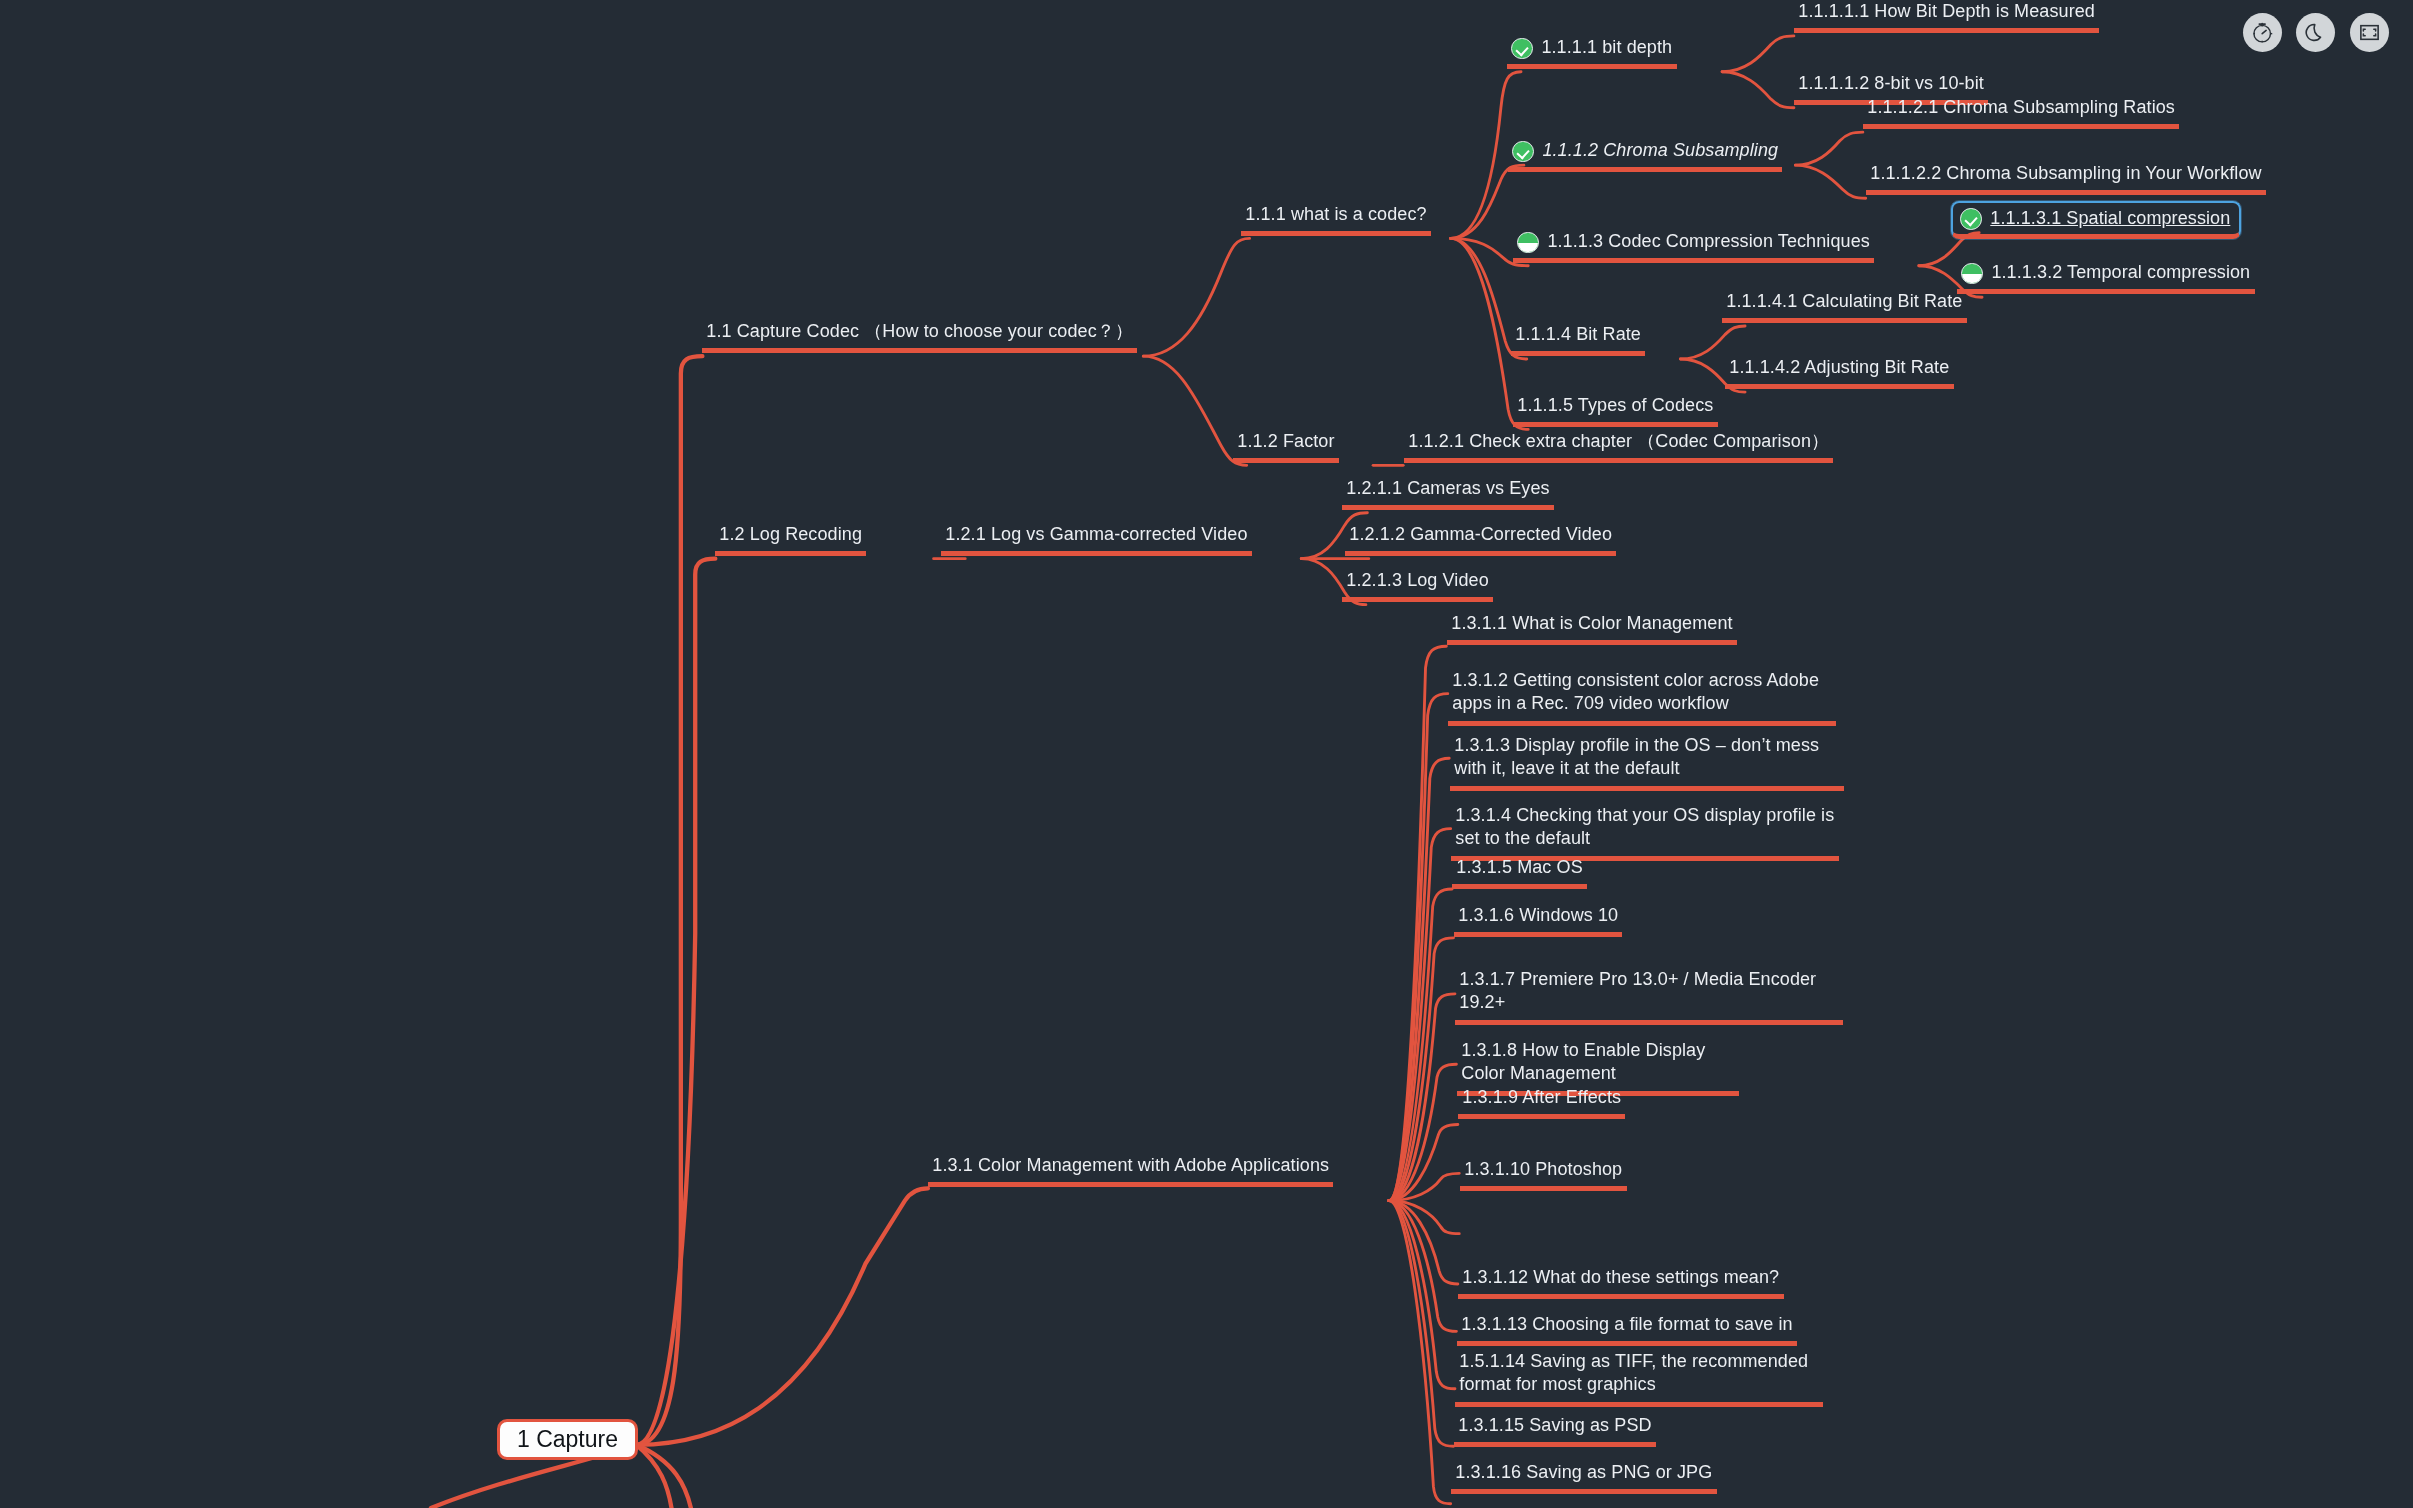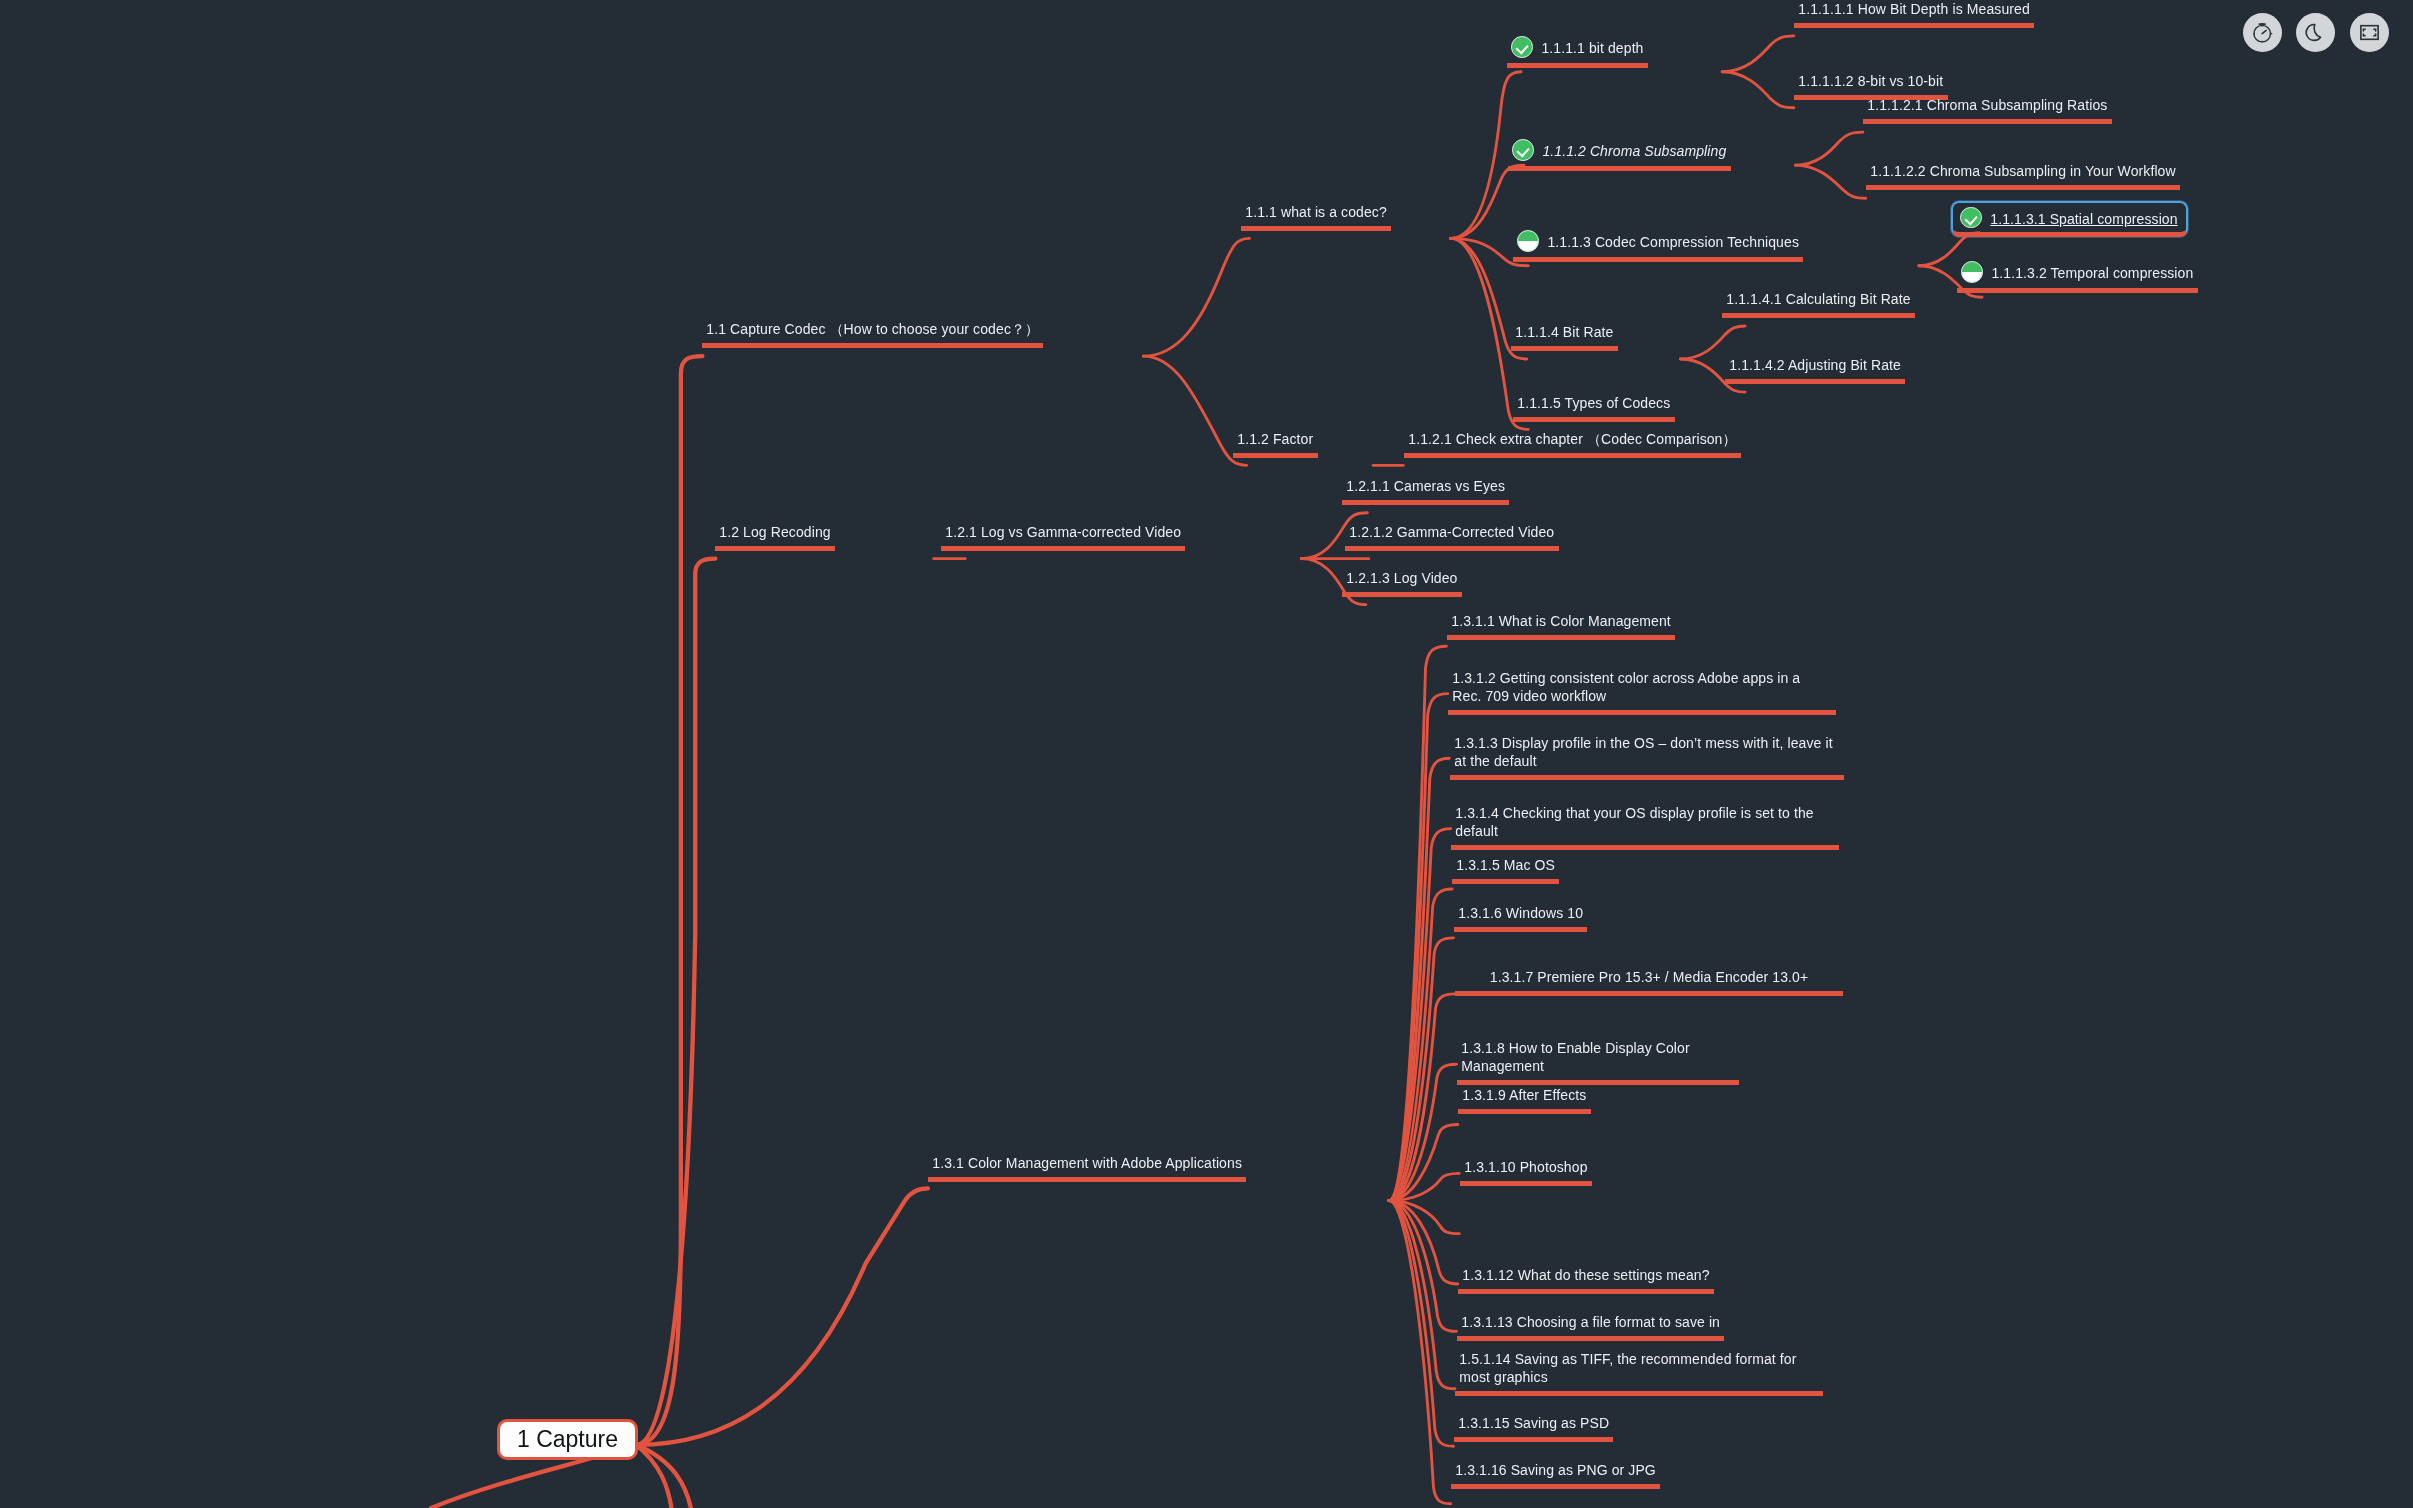--- a/index.html
+++ b/index.html
@@ -9,27 +9,27 @@
     background:#242c35;
   }
   #canvas{position:absolute;inset:0;width:2413px;height:1508px;}
   #edges{position:absolute;left:0;top:0;width:2413px;height:1508px;pointer-events:none;}
 
   
   .node{
     position:absolute;
     box-sizing:border-box;
     color:#eceff3;
-    font-size:14px;
+    font-size:18px;
     line-height:1.30;
     letter-spacing:0.1px;
     white-space:nowrap;
     padding:0 4.3px 5px 4.3px;
     border-bottom:5px solid #e2543f;
-    display:flex;align-items:flex-end;justify-content:center;
+    display:flex;align-items:flex-end;
   }
   .node .lbl{display:block;}
   .node.wrap{white-space:normal;}
   .node.icon-node{padding-left:4.3px;}
   .node .ico{
     display:inline-block;width:21.5px;height:21.5px;border-radius:50%;
     margin-right:8.6px;vertical-align:-4.3px;flex:0 0 auto;position:relative;
   }
   .node .ico.check{
     background:#3fbf62;border:1.4px solid #eaeef1;box-sizing:border-box;
@@ -252,21 +252,21 @@
   <div class="node wrap" style="left:1451px;top:804px;width:388px;">
     <span class="lbl">1.3.1.4 Checking that your OS display profile is set to the default</span>
   </div>
   <div class="node" style="left:1452px;top:856px;">
     <span class="lbl">1.3.1.5 Mac OS</span>
   </div>
   <div class="node" style="left:1454px;top:904px;">
     <span class="lbl">1.3.1.6 Windows 10</span>
   </div>
   <div class="node wrap" style="left:1455px;top:968px;width:388px;">
-    <span class="lbl">1.3.1.7 Premiere Pro 15.3+ / Media Encoder 13.0+</span>
+    <span class="lbl">1.3.1.7 Premiere Pro 13.0+ / Media Encoder 19.2+</span>
   </div>
   <div class="node wrap" style="left:1457px;top:1039px;width:282px;">
     <span class="lbl">1.3.1.8 How to Enable Display Color Management</span>
   </div>
   <div class="node" style="left:1458px;top:1086px;">
     <span class="lbl">1.3.1.9 After Effects</span>
   </div>
   <div class="node" style="left:1460px;top:1158px;">
     <span class="lbl">1.3.1.10 Photoshop</span>
   </div>

